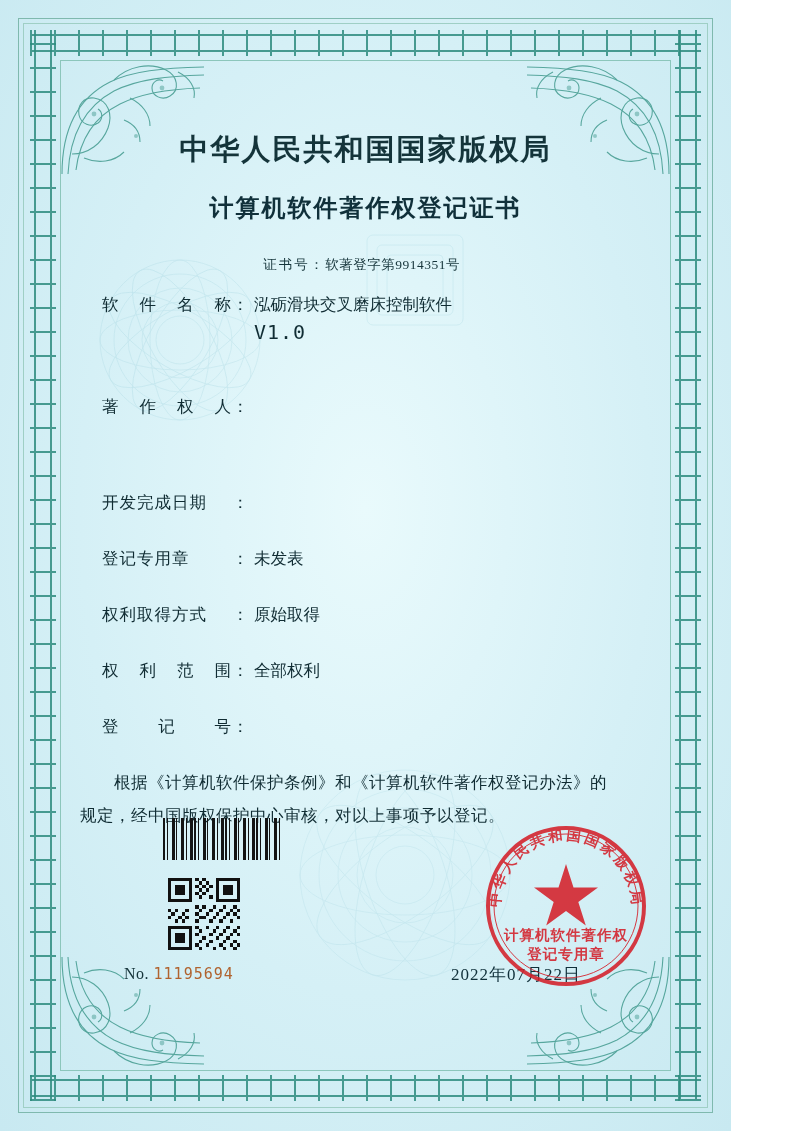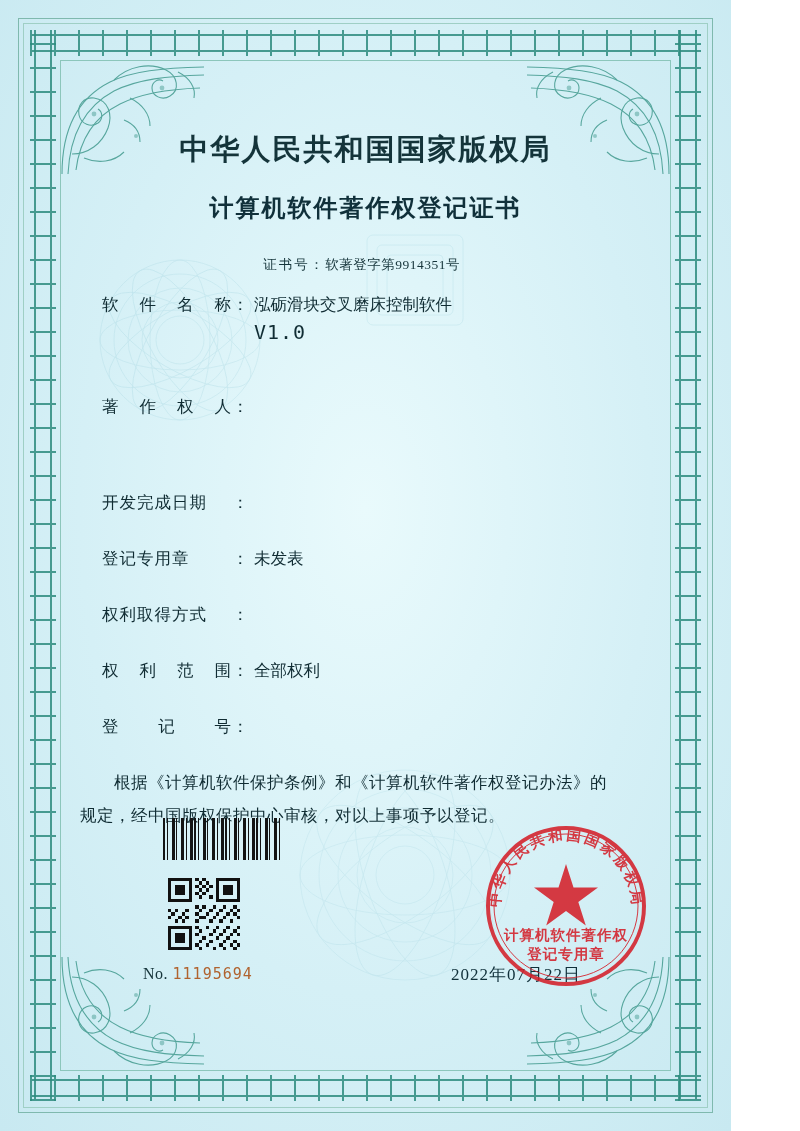--- a/index.html
+++ b/index.html
@@ -190,21 +190,21 @@
     position: absolute;
     left: 168px;
     top: 878px;
     width: 72px;
     height: 72px;
   }
   .qrcode svg { display:block; }
 
   .serial {
     position: absolute;
-    left: 143px;
+    left: 124px;
     top: 965px;
     font-size: 16px;
     color: #15343a;
     letter-spacing: .5px;
   }
   .serial .num {
     font-family: "DejaVu Sans Mono", "Liberation Mono", monospace;
     color: #b0632f;
     font-size: 15px;
     letter-spacing: 1px;
@@ -419,20 +419,21 @@
         <div class="flabel">登记专用章</div>
         <div class="fcolon">：</div>
         <div class="fvalue">未发表</div>
       </div>
 
       <div style="height:16px"></div>
 
       <div class="frow">
         <div class="flabel">权利取得方式</div>
         <div class="fcolon">：</div>
+        <div class="fvalue">原始取得</div>
       </div>
 
       <div style="height:16px"></div>
 
       <div class="frow">
         <div class="flabel spread">
           <span>权</span>
           <span>利</span>
           <span>范</span>
           <span>围</span>

